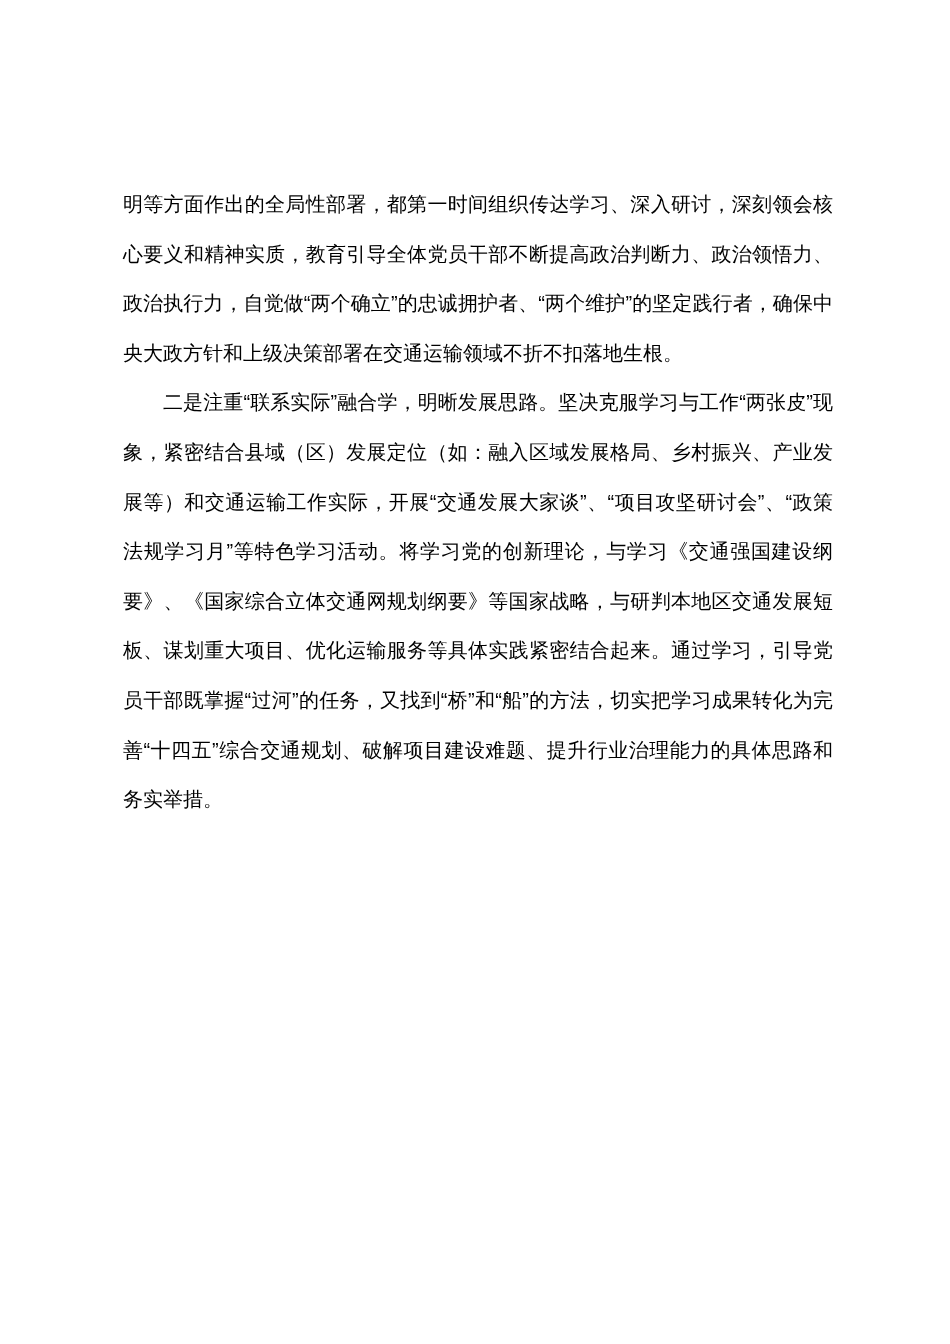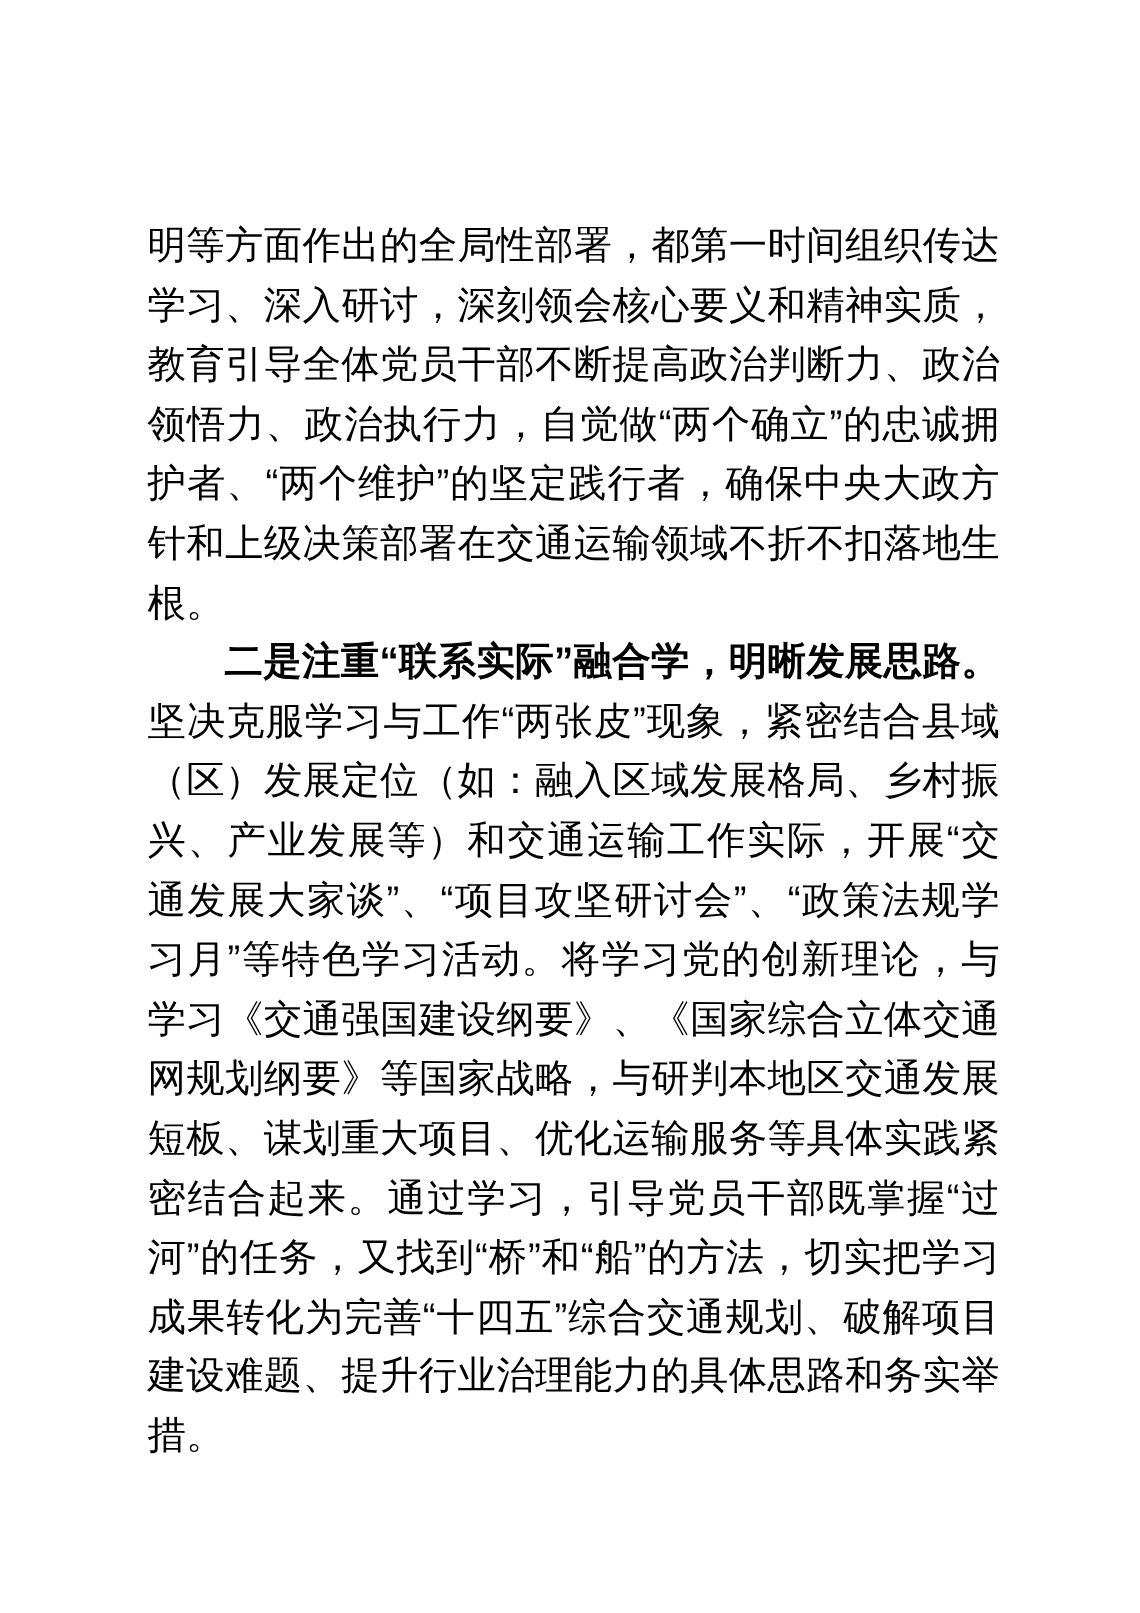--- a/index.html
+++ b/index.html
@@ -14,36 +14,36 @@
     background: #ffffff;
     overflow: hidden;
     font-family: "Liberation Sans", "DejaVu Sans", sans-serif;
     color: #000000;
   }
   .doc-body {
     position: absolute;
     left: 123px;
     top: 180px;
     width: 710px;
-    font-size: 32px;
+    font-size: 20px;
     line-height: 49.6px;
     text-align: justify;
     text-justify: inter-ideograph;
     color: #000000;
   }
   .para {
     margin: 0;
     padding: 0;
     text-indent: 0;
   }
   .para.indent {
     text-indent: 2em;
   }
   .lead {
-    font-weight: 700;
+    font-weight: 400;
   }
 </style>
 </head>
 <body>
 
 <div class="page">
   <div class="doc-body">
     <p class="para"><span class="lead"></span><span>明等方面作出的全局性部署，都第一时间组织传达学习、深入研讨，深刻领会核心要义和精神实质，教育引导全体党员干部不断提高政治判断力、政治领悟力、政治执行力，自觉做“两个确立”的忠诚拥护者、“两个维护”的坚定践行者，确保中央大政方针和上级决策部署在交通运输领域不折不扣落地生根。</span></p>
     <p class="para indent"><span class="lead">二是注重“联系实际”融合学，明晰发展思路。</span><span>坚决克服学习与工作“两张皮”现象，紧密结合县域（区）发展定位（如：融入区域发展格局、乡村振兴、产业发展等）和交通运输工作实际，开展“交通发展大家谈”、“项目攻坚研讨会”、“政策法规学习月”等特色学习活动。将学习党的创新理论，与学习《交通强国建设纲要》、《国家综合立体交通网规划纲要》等国家战略，与研判本地区交通发展短板、谋划重大项目、优化运输服务等具体实践紧密结合起来。通过学习，引导党员干部既掌握“过河”的任务，又找到“桥”和“船”的方法，切实把学习成果转化为完善“十四五”综合交通规划、破解项目建设难题、提升行业治理能力的具体思路和务实举措。</span></p>
   </div>

